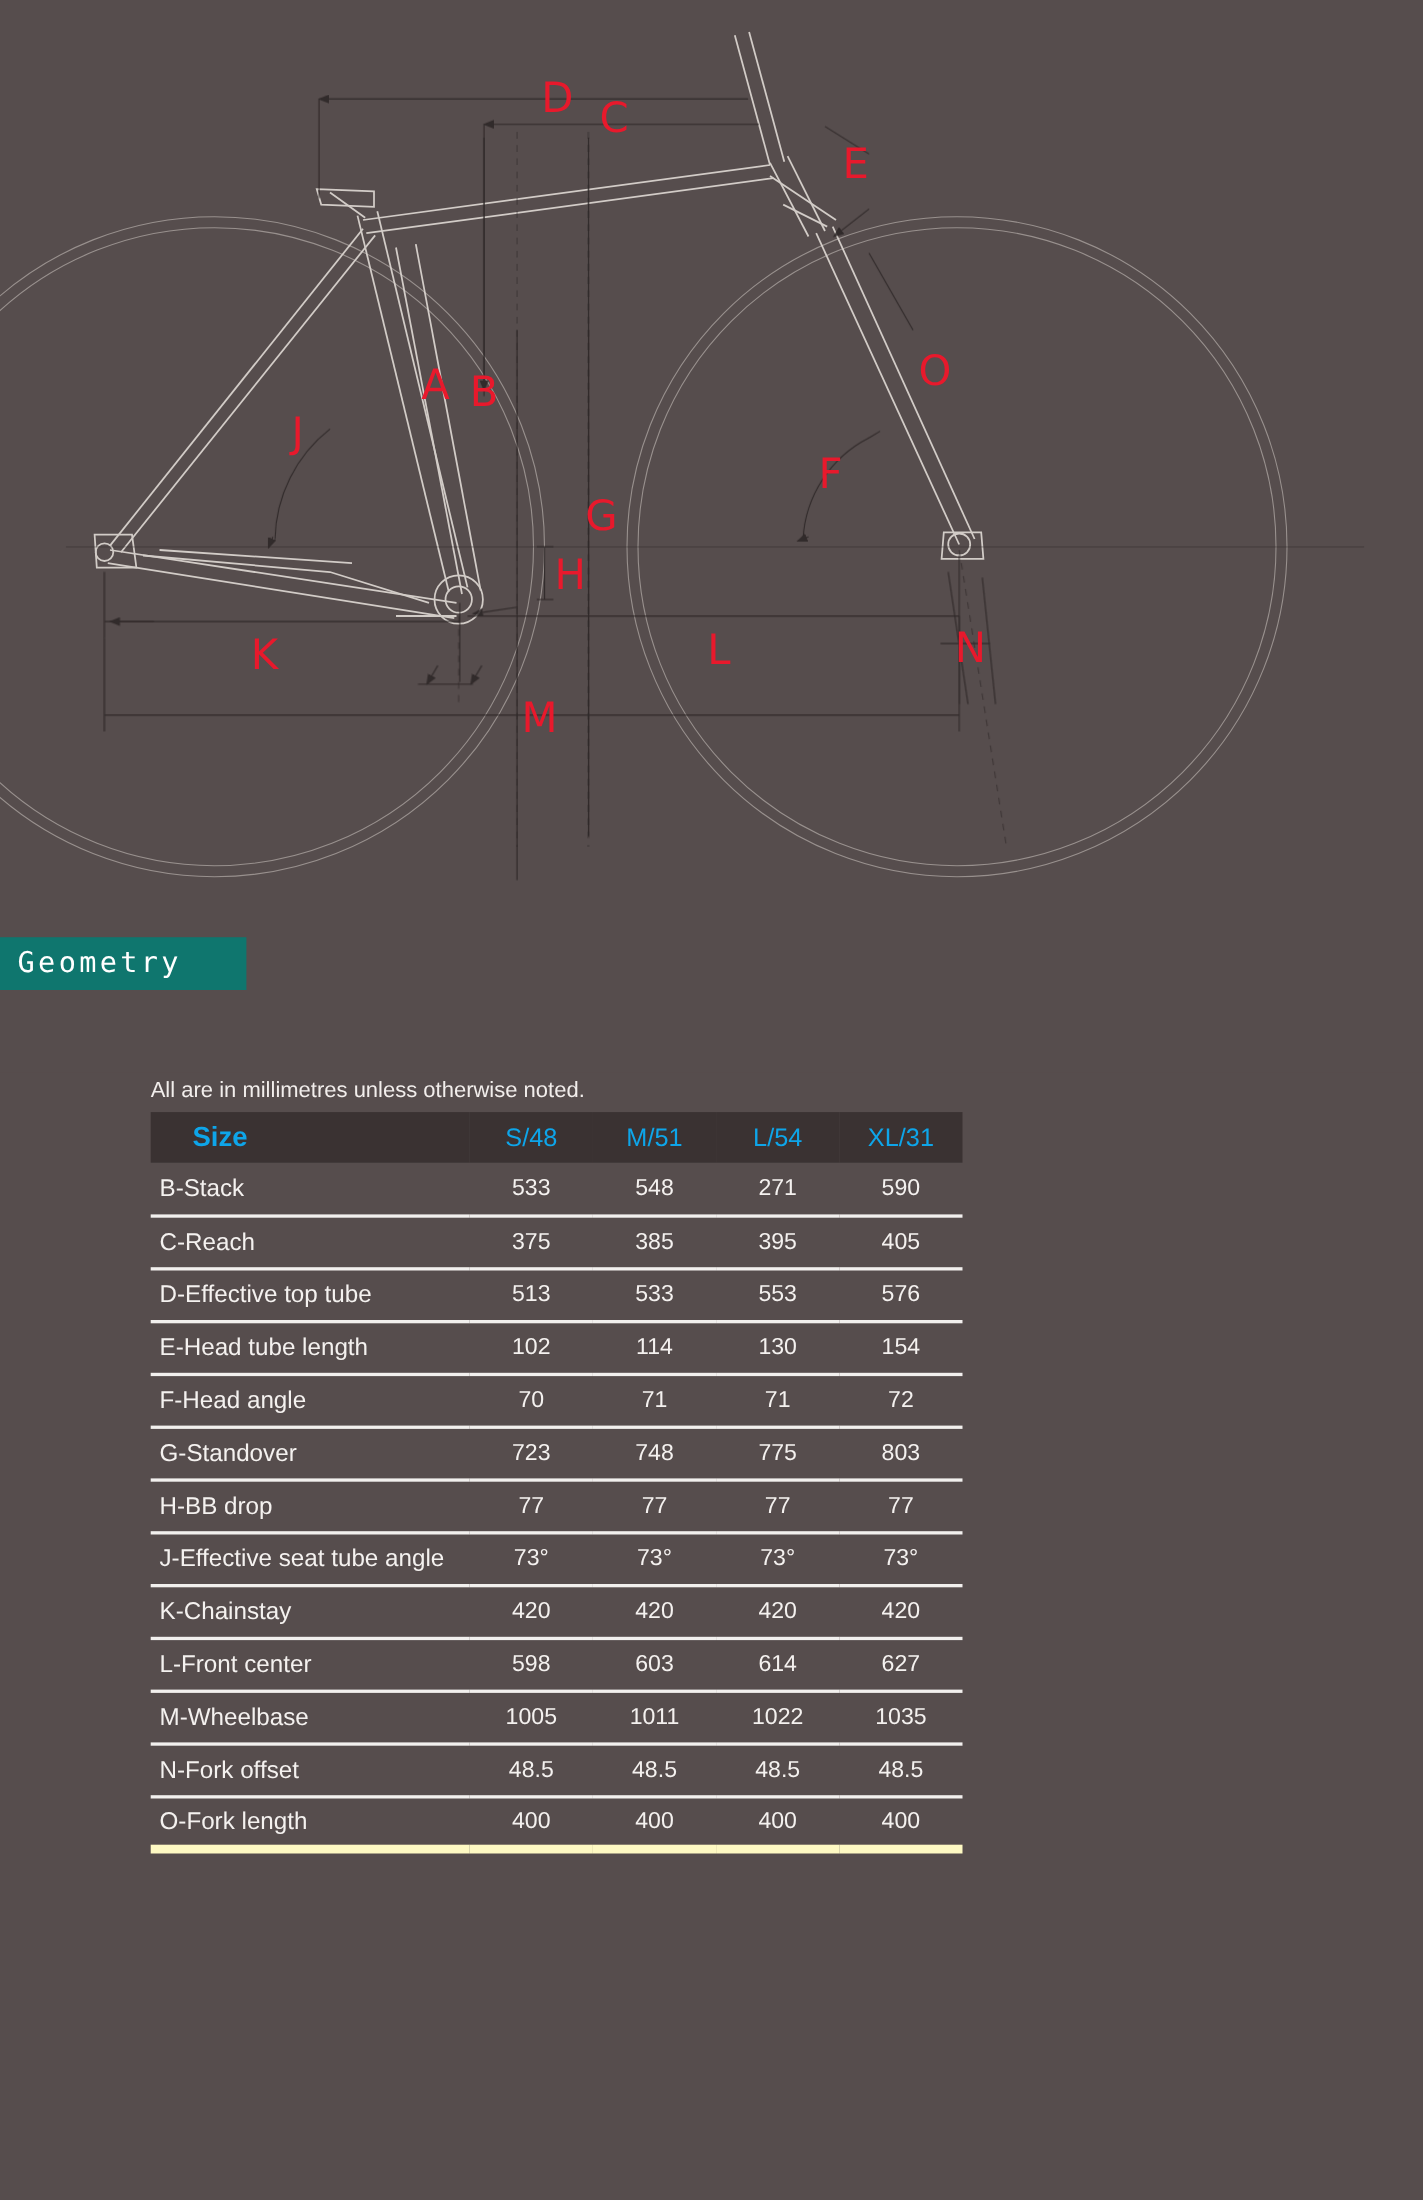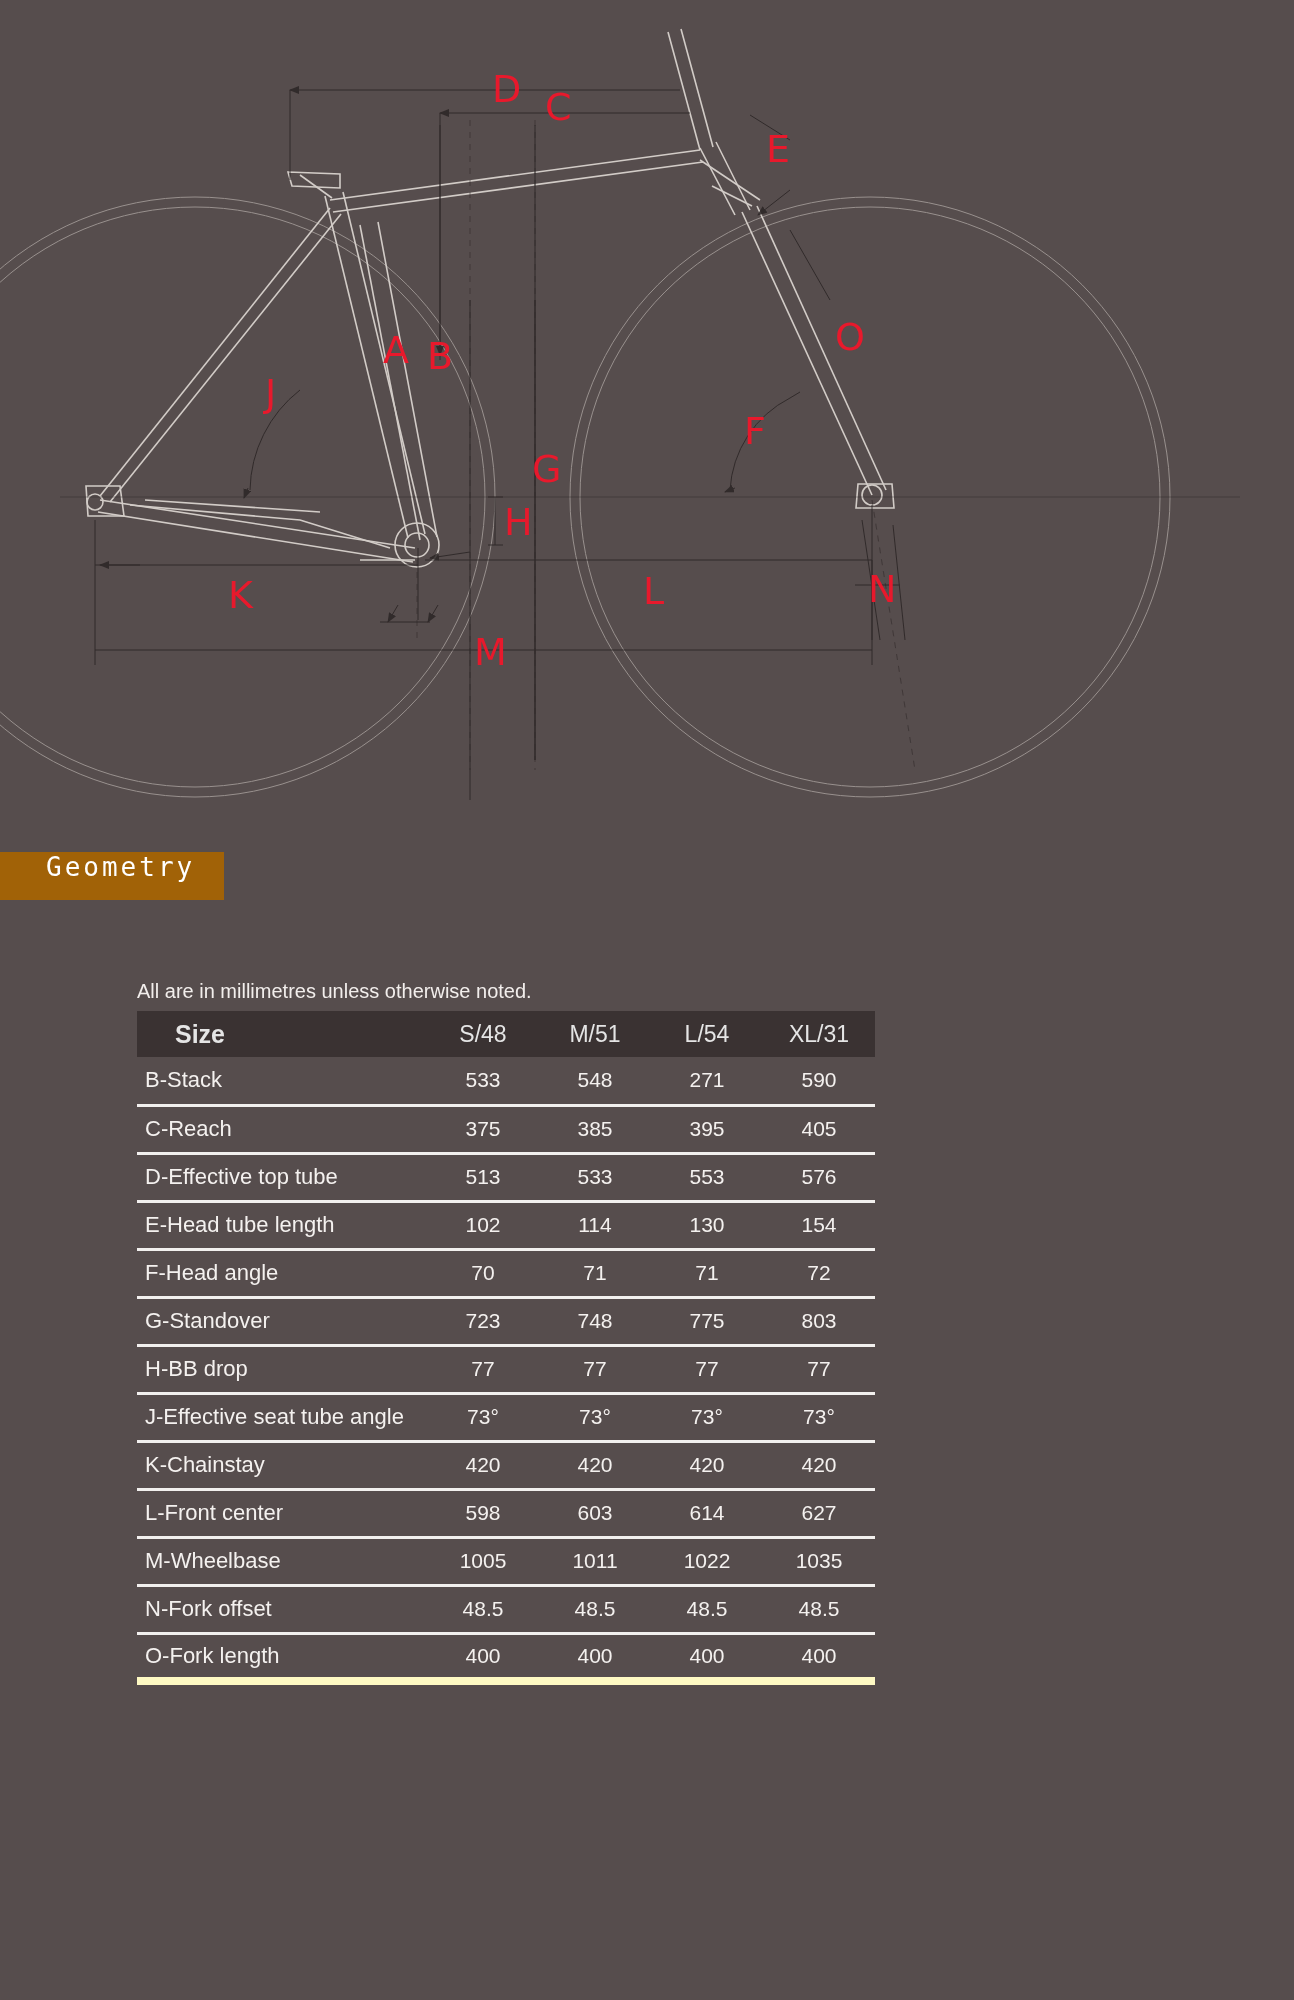--- a/index.html
+++ b/index.html
@@ -31,23 +31,23 @@
     font-size: 38px;
     font-weight: 400;
     line-height: 1;
     user-select: none;
   }
 
   #geometry-banner {
     position: absolute;
     left: 0; top: 852px;
     width: 224px; height: 48px;
-    background: #a16207;
+    background: #0f766e;
     display: flex;
-    padding-left: 30px;
+    align-items: center;
   }
   #geometry-banner span {
     color: #ffffff;
     font-family: "DejaVu Sans Mono", monospace;
     font-size: 26px;
     letter-spacing: 3px;
     padding-left: 16px;
   }
 
   
@@ -66,21 +66,21 @@
   }
   #geo-table {
     position: absolute;
     left: 137px; top: 36px;
     width: 738px;
     border-collapse: collapse;
     table-layout: fixed;
   }
   #geo-table thead th {
     background: #3a3232;
-    color: #e5e5e5;
+    color: #0ea5e9;
     font-size: 23px;
     font-weight: normal;
     height: 46px;
     padding: 4px;
     text-align: center;
   }
   #geo-table thead th.size-head {
     text-align: left;
     padding-left: 38px;
     font-weight: bold;

